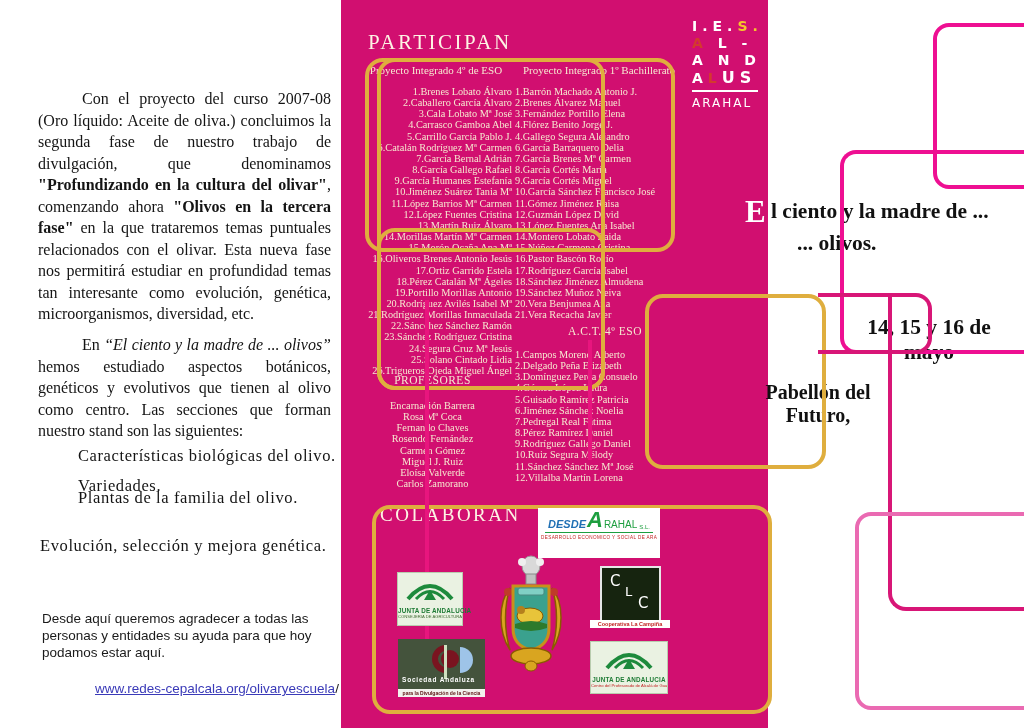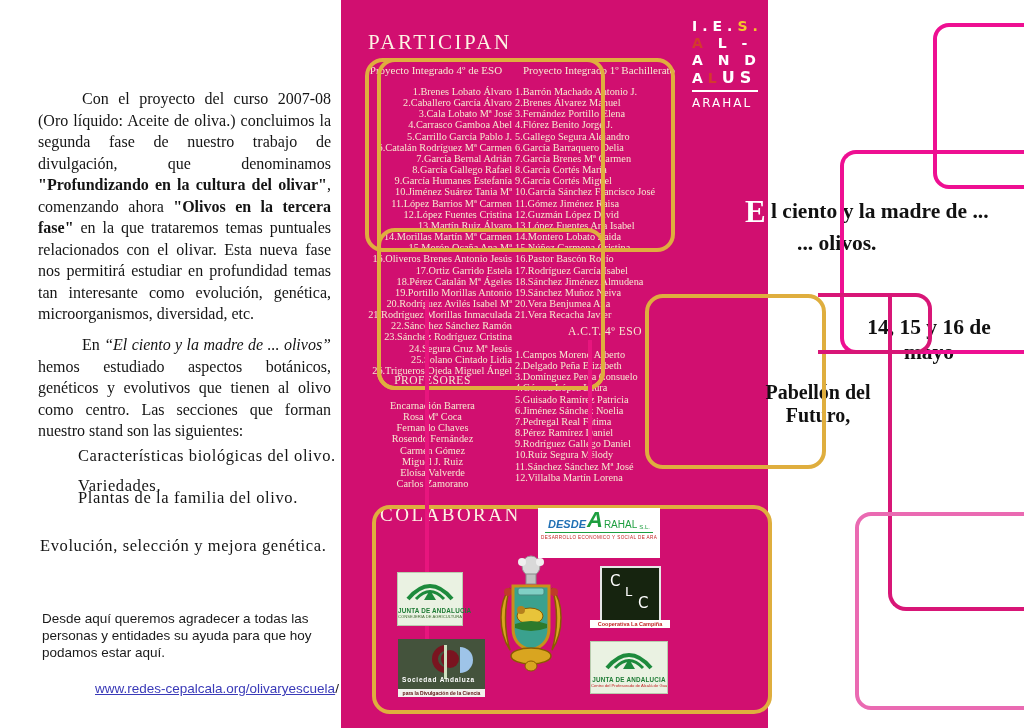--- a/index.html
+++ b/index.html
@@ -153,21 +153,21 @@
       <div class="name-line">23.Sánchez Rodríguez Cristina</div>
       <div class="name-line">24.Segura Cruz Mª Jesús</div>
       <div class="name-line">25.Solano Cintado Lidia</div>
       <div class="name-line">26.Trigueros Ojeda Miguel Ángel</div>
     </div>
   <div class="name-col" id="bach-col">
       <div class="name-line">1.Barrón Machado Antonio J.</div>
       <div class="name-line">2.Brenes Álvarez Manuel</div>
       <div class="name-line">3.Fernández Portillo Elena</div>
       <div class="name-line">4.Flórez Benito Jorge J.</div>
-      <div class="name-line">5.Gallego Segura Alejandro</div>
+      <div class="name-line">4.Gallego Segura Alejandro</div>
       <div class="name-line">6.García Barraquero Delia</div>
       <div class="name-line">7.García Brenes Mª Carmen</div>
       <div class="name-line">8.García Cortés María</div>
       <div class="name-line">9.García Cortés Miguel</div>
       <div class="name-line">10.García Sánchez Francisco José</div>
       <div class="name-line">11.Gómez Jiménez Raisa</div>
       <div class="name-line">12.Guzmán López David</div>
       <div class="name-line">13.López Fuentes Ana Isabel</div>
       <div class="name-line">14.Montero Lobato Zaida</div>
       <div class="name-line">15.Núñez Carmona Cristina</div>

